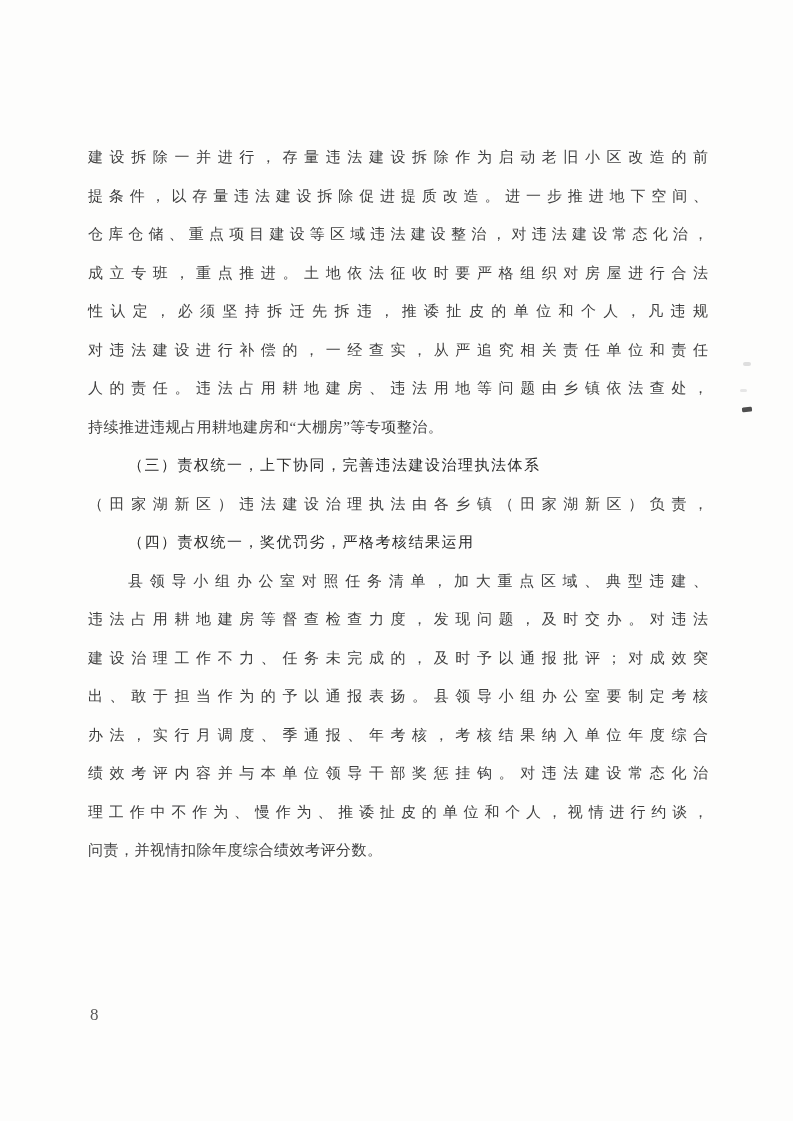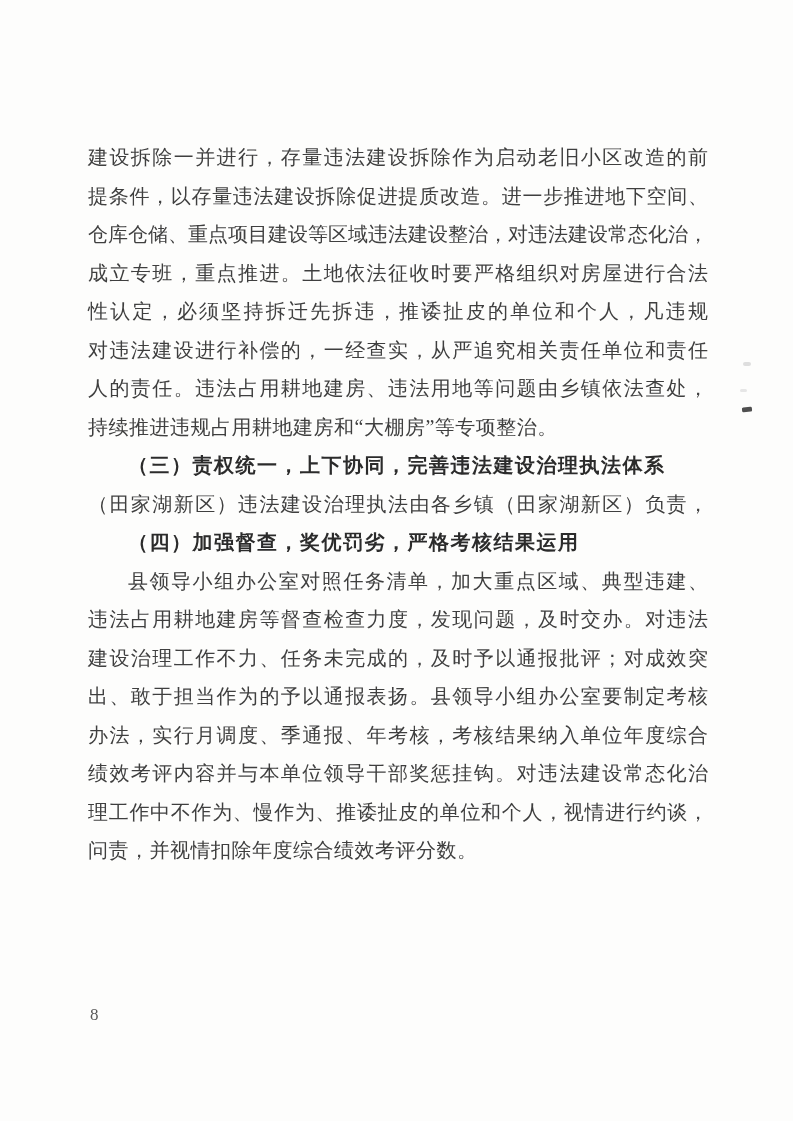--- a/index.html
+++ b/index.html
@@ -20,36 +20,36 @@
   }
   .content{
     position:absolute;
     left:88px;
     top:138px;
     width:620px;
   }
   .line{
     height:38.5px;
     line-height:38.5px;
-    font-size:20px;
+    font-size:15px;
     color:var(--body-text);
     white-space:nowrap;
     letter-spacing:0.5px;
   }
   .line.justify{
     white-space:normal;
     text-align:justify;
     text-align-last:justify;
     letter-spacing:0;
   }
   .line.indent{
     text-indent:40px;
   }
   .line.bold{
-    font-weight:700;
+    font-weight:400;
     color:var(--heading-text);
     letter-spacing:1.5px;
   }
   .page-number{
     position:absolute;
     left:90px;
     top:1004px;
     font-size:17px;
     line-height:22px;
     color:var(--page-number);
@@ -79,21 +79,21 @@
       <div class="line justify">建设拆除一并进行，存量违法建设拆除作为启动老旧小区改造的前</div>
       <div class="line justify">提条件，以存量违法建设拆除促进提质改造。进一步推进地下空间、</div>
       <div class="line justify">仓库仓储、重点项目建设等区域违法建设整治，对违法建设常态化治，</div>
       <div class="line justify">成立专班，重点推进。土地依法征收时要严格组织对房屋进行合法</div>
       <div class="line justify">性认定，必须坚持拆迁先拆违，推诿扯皮的单位和个人，凡违规</div>
       <div class="line justify">对违法建设进行补偿的，一经查实，从严追究相关责任单位和责任</div>
       <div class="line justify">人的责任。违法占用耕地建房、违法用地等问题由乡镇依法查处，</div>
       <div class="line">持续推进违规占用耕地建房和“大棚房”等专项整治。</div>
       <div class="line bold indent">（三）责权统一，上下协同，完善违法建设治理执法体系</div>
       <div class="line justify">（田家湖新区）违法建设治理执法由各乡镇（田家湖新区）负责，</div>
-      <div class="line bold indent">（四）加强督查，奖优罚劣，严格考核结果运用</div>
+      <div class="line bold indent">（四）责权统一，奖优罚劣，严格考核结果运用</div>
       <div class="line indent justify">县领导小组办公室对照任务清单，加大重点区域、典型违建、</div>
       <div class="line justify">违法占用耕地建房等督查检查力度，发现问题，及时交办。对违法</div>
       <div class="line justify">建设治理工作不力、任务未完成的，及时予以通报批评；对成效突</div>
       <div class="line justify">出、敢于担当作为的予以通报表扬。县领导小组办公室要制定考核</div>
       <div class="line justify">办法，实行月调度、季通报、年考核，考核结果纳入单位年度综合</div>
       <div class="line justify">绩效考评内容并与本单位领导干部奖惩挂钩。对违法建设常态化治</div>
       <div class="line justify">理工作中不作为、慢作为、推诿扯皮的单位和个人，视情进行约谈，</div>
       <div class="line">问责，并视情扣除年度综合绩效考评分数。</div>
     </div>
   <div class="page-number">8</div>

